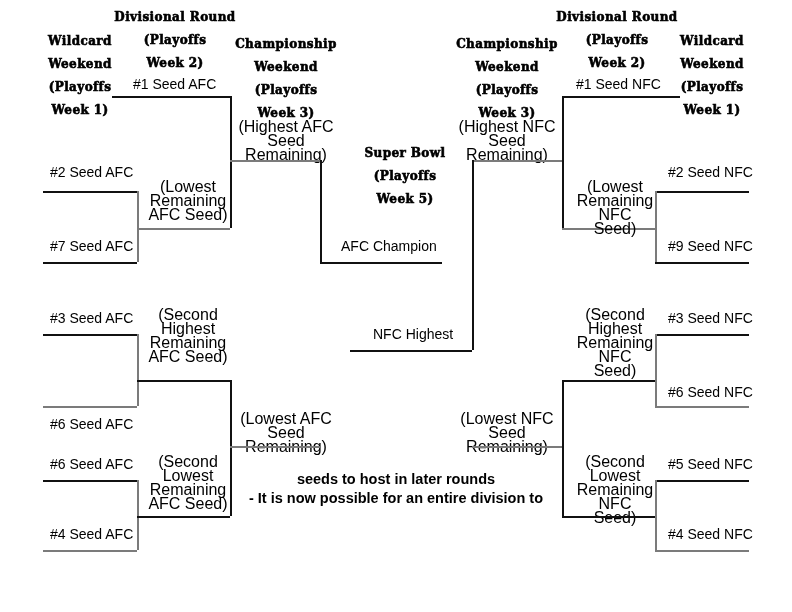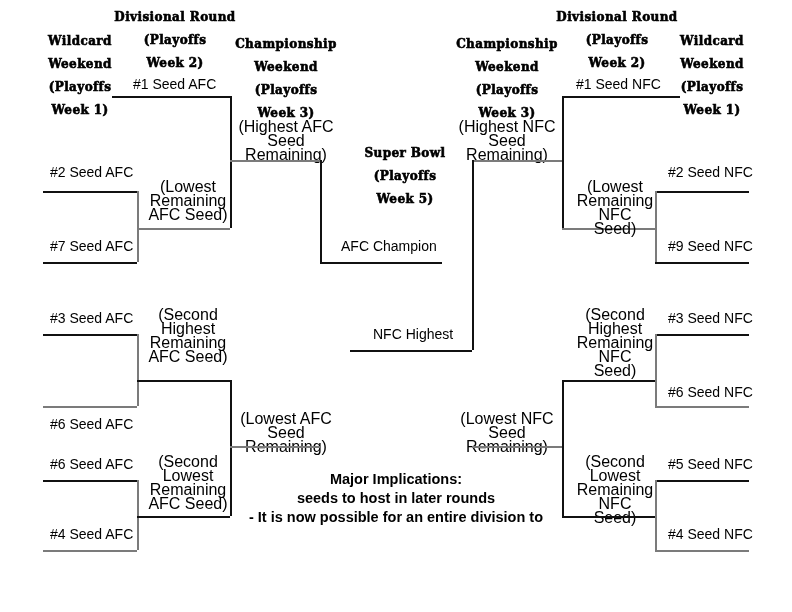--- a/index.html
+++ b/index.html
@@ -212,18 +212,17 @@
   <div class="vline" style="left:562px; top:380px; height:136px;"></div>
 
   <div class="note-label" style="left:449px; top:412px; width:116px;">(Lowest NFC
 Seed Remaining)</div>
   <div class="hline soft" style="left:472px; top:446px; width:90px;"></div>
 
   <div class="slot-label" style="left:373px; top:328px;">NFC Highest</div>
   <div class="hline" style="left:350px; top:350px; width:122px;"></div>
 
   <div class="implications" style="left:216px; top:470px; width:360px;">
-    <div>Major Implications:</div>
     <div>seeds to host in later rounds</div>
     <div>- It is now possible for an entire division to</div>
   </div>
 
 </div>
 
 </body></html>

